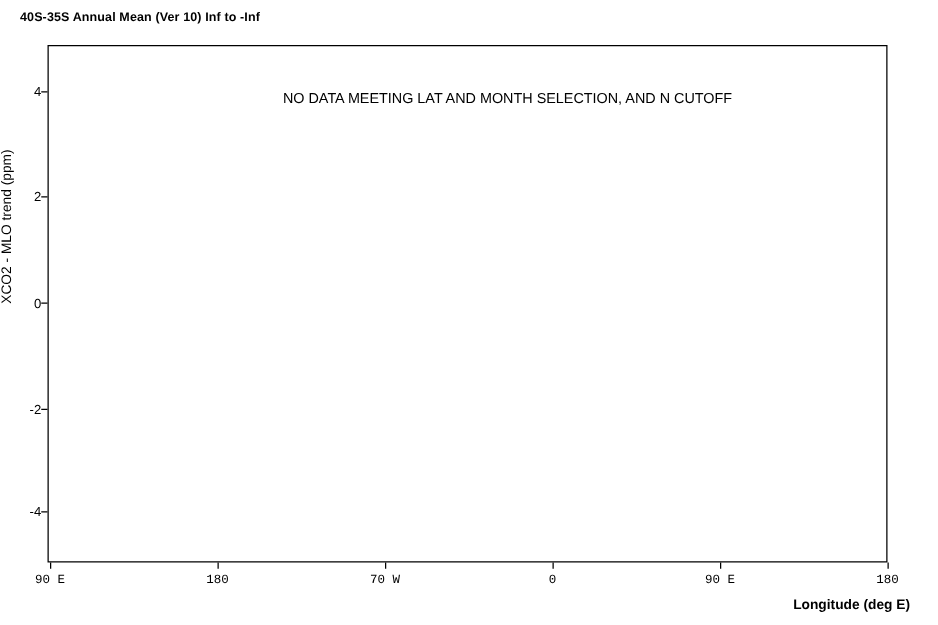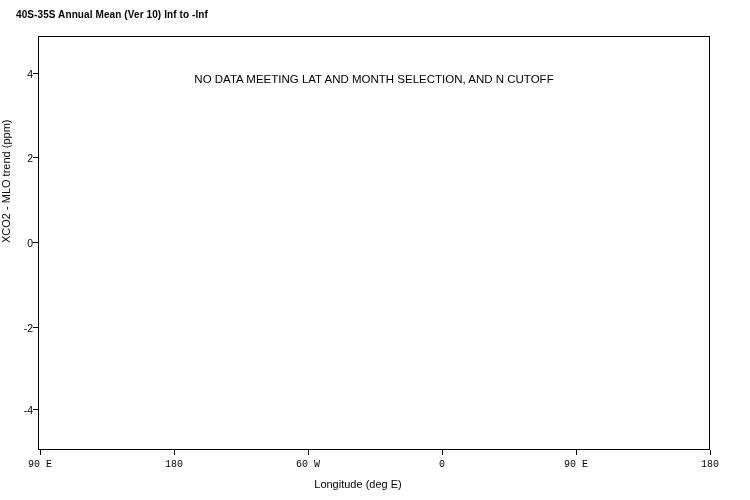--- a/index.html
+++ b/index.html
@@ -44,20 +44,21 @@
     background: #ffffff;
   }
   .no-data-msg {
     position: absolute;
     left: 38px;
     top: 73px;
     width: 672px;
     text-align: center;
     font-size: 11.5px;
     color: #000000;
+    padding-left: 32px;
   }
   
   .ylabel {
     position: absolute;
     left: 0px;
     top: 243px;
     font-size: 11px;
     transform: rotate(-90deg);
     transform-origin: 0 0;
     white-space: nowrap;
@@ -95,25 +96,26 @@
   }
   .xtick-mark {
     position: absolute;
     top: 450px;
     width: 1px;
     height: 5px;
     background: #000;
   }
   .xlabel {
     position: absolute;
-    left: 22px;
+    left: 56px;
     top: 478px;
     width: 672px;
-    text-align: center;
+    text-align: right;
     font-size: 11px;
+    font-weight: bold;
   }
 </style>
 </head>
 <body>
 
 <div id="chart-root">
 
   <div class="chart-title">40S-35S Annual Mean (Ver 10)   Inf to -Inf</div>
 
   <div class="plot-frame"></div>
@@ -139,21 +141,21 @@
     <div class="ytick-mark" style="top:73px"></div>
   </div>
 
   <div>
     <div class="xtick" style="left:40px">90 E</div>
     <div class="xtick-mark" style="left:40px"></div>
 
     <div class="xtick" style="left:174px">180</div>
     <div class="xtick-mark" style="left:174px"></div>
 
-    <div class="xtick" style="left:308px">60 W</div>
+    <div class="xtick" style="left:308px">70 W</div>
     <div class="xtick-mark" style="left:308px"></div>
 
     <div class="xtick" style="left:442px">0</div>
     <div class="xtick-mark" style="left:442px"></div>
 
     <div class="xtick" style="left:576px">90 E</div>
     <div class="xtick-mark" style="left:576px"></div>
 
     <div class="xtick" style="left:710px">180</div>
     <div class="xtick-mark" style="left:710px"></div>

